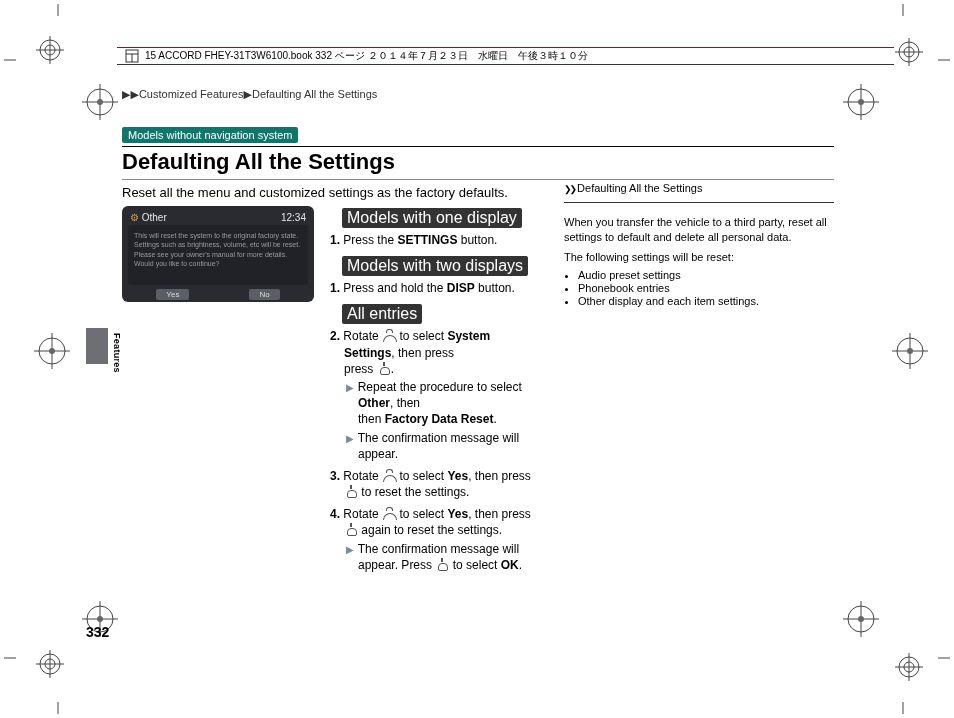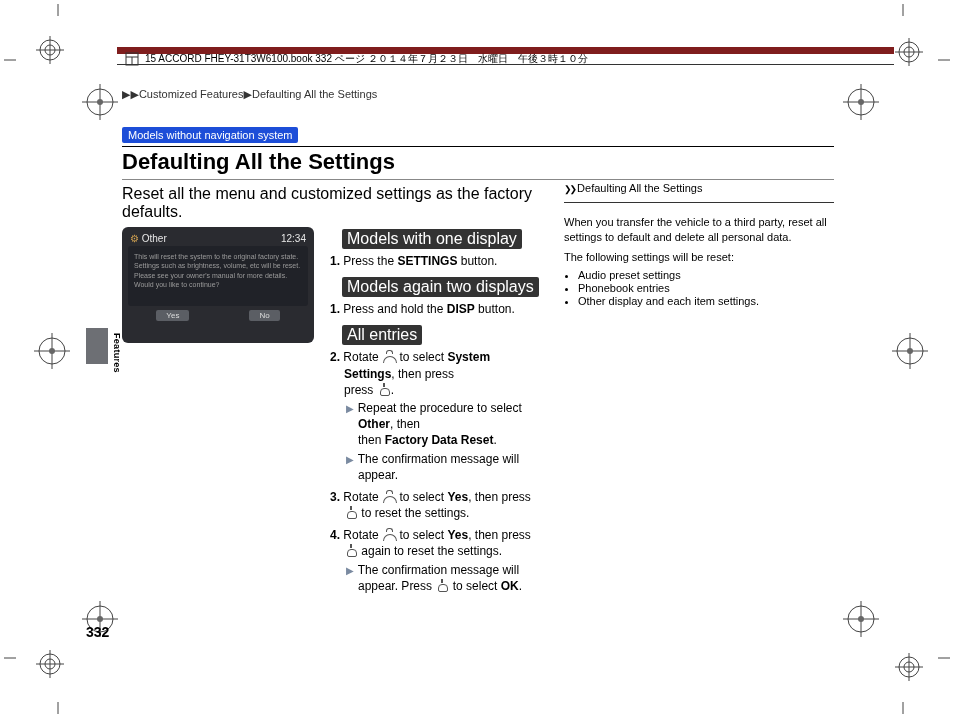--- a/index.html
+++ b/index.html
@@ -14,21 +14,21 @@
     color:#000;
     position:relative;
     overflow:hidden;
   }
 
   
   .bookline{
     position:absolute;
     left:117px; top:47px; right:60px;
     height:18px;
-    border-top:7px solid #7f1d1d;
+    border-top:1px solid #7f1d1d;
     border-bottom:1px solid #333;
     padding:2px 8px;
     font-size:10px;
     color:#000;
     display:flex;
     align-items:center;
   }
   
   .page{
     position:absolute;
@@ -36,43 +36,43 @@
     width:780px; height:635px;
     padding:48px 32px 32px 36px;
   }
   .breadcrumb{
     font-size:11px;
     color:#333;
   }
   .breadcrumb .tri{font-size:11px}
   .sectiontag{
     display:inline-block;
-    background:#1d4ed8;
+    background:#0f766e;
     color:#fff;
     font-size:11px;
     padding:2px 6px;
     margin-top:4px;
     border-radius:2px;
   }
   .rule{border-bottom:1px solid #000;margin:3px 0 1px 0}
   h1.title{
     margin:2px 0 4px 0;
     font-size:22px;
     font-weight:bold;
   }
   .intro{
-    font-size:16px;
+    font-size:13px;
     margin:3px 0 6px 0;
   }
   .cols{display:flex;gap:16px}
   .left{width:192px;flex-shrink:0}
   .mid{flex:1}
   .right{width:270px;flex-shrink:0;margin-left:4px}
   .screenshot{
-    width:192px;height:116px;
+    width:192px;height:96px;
     background:#2a2b30;border-radius:6px;
     padding:6px;color:#888;
     font-size:8px;position:relative;
   }
   .screenshot .bar{font-size:10px;color:#e6e6e6;display:flex;justify-content:space-between;padding:0 2px 2px}
   .screenshot .msg{
     background:#202228;border-radius:3px;padding:6px;
     color:#9a9a9a;font-size:7px;line-height:1.35;
     height:60px;overflow:hidden;
   }
@@ -205,21 +205,21 @@
             </div>
           </div>
         </div>
 
         <div class="mid">
           <span class="tag">Models with one display</span>
           <ol class="steps">
             <li><span class="num">1.</span> <span>Press the </span><span class="b">SETTINGS</span><span> button.</span></li>
           </ol>
 
-          <span class="tag">Models again two displays</span>
+          <span class="tag">Models with two displays</span>
           <ol class="steps">
             <li><span class="num">1.</span> <span>Press and hold the </span><span class="b">DISP</span><span> button.</span></li>
           </ol>
 
           <span class="tag">All entries</span>
           <ol class="steps">
             <li>
               <span class="num">2.</span> <span>Rotate </span><span class="icon-knob"></span><span> to select </span><span class="b">System Settings</span><span>, then press </span><br><span style="padding-left:0">press </span><span class="icon-press"></span><span>.</span>
               <div class="sub tri-blue"><span>Repeat the procedure to select </span><span class="b">Other</span><span>, then </span><br><span style="padding-left:0">then </span><span class="b">Factory Data Reset</span><span>.</span></div>
               <div class="sub tri-blue">The confirmation message will appear.</div>

